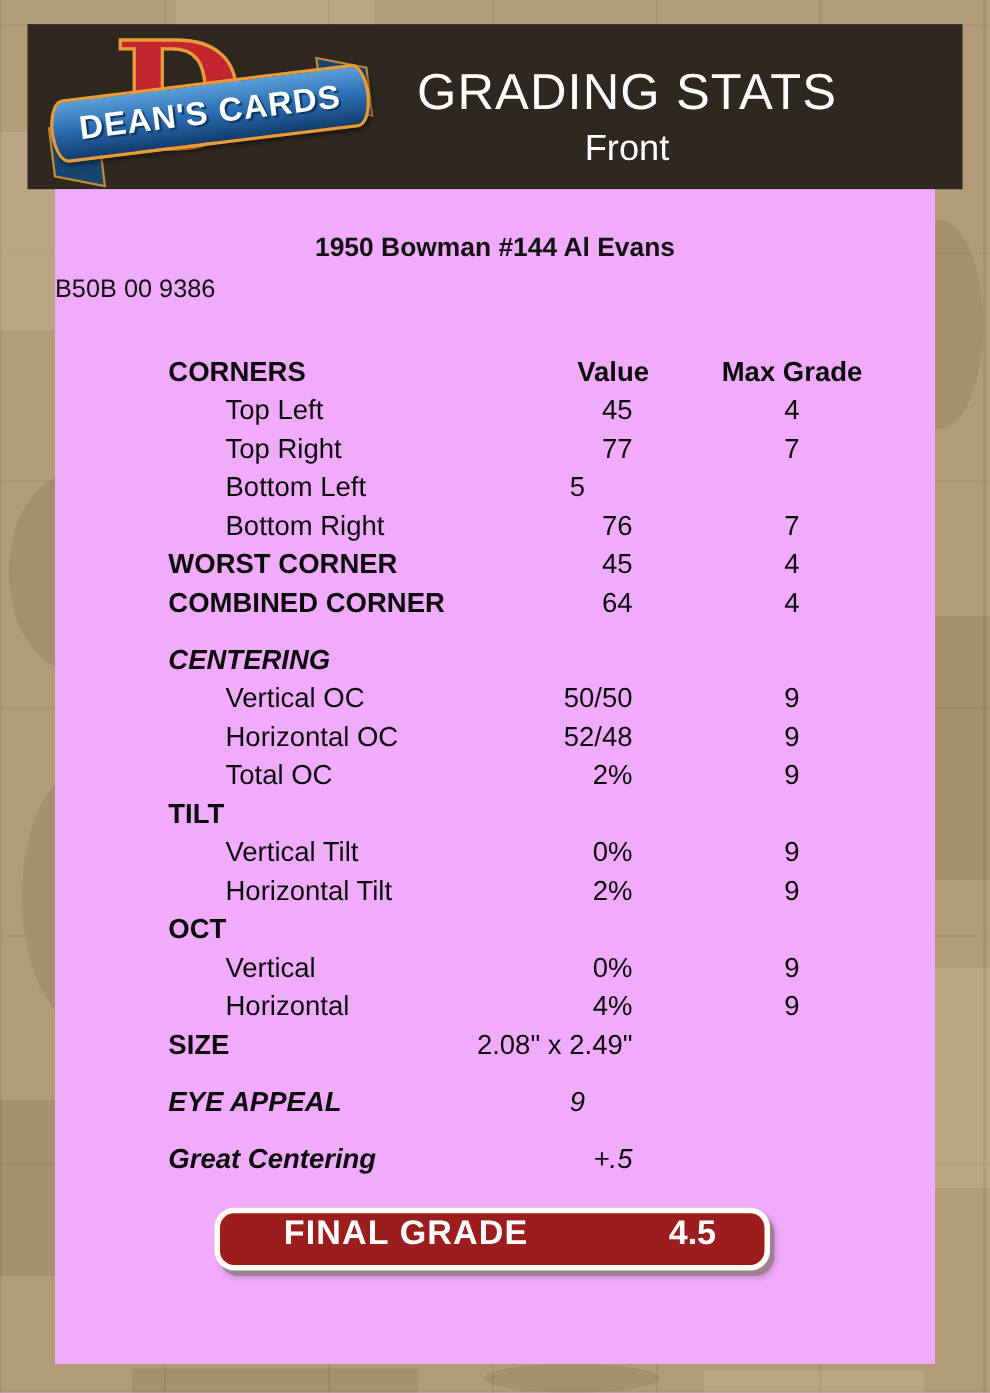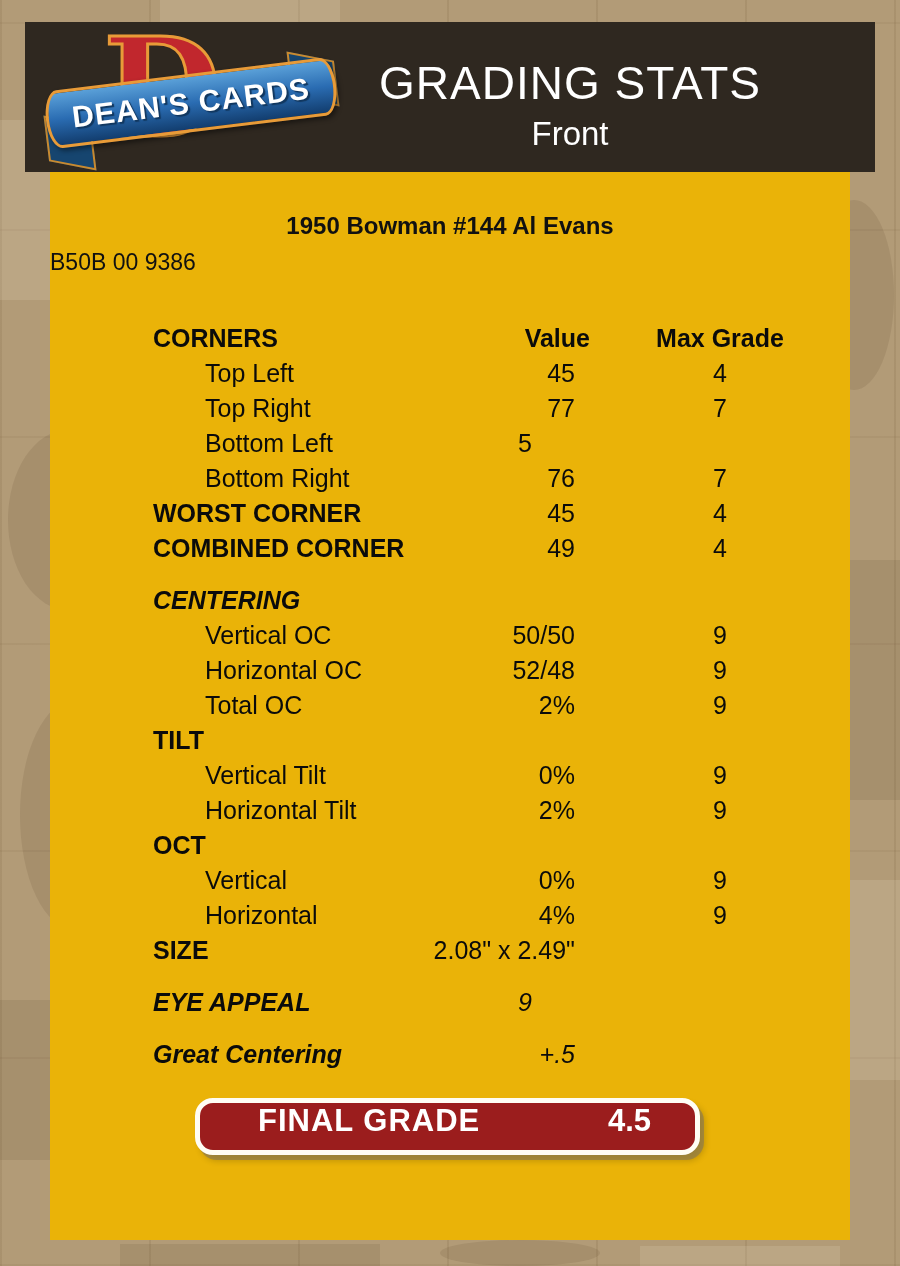--- a/index.html
+++ b/index.html
@@ -62,21 +62,21 @@
     position:absolute; left:270px; right:30px; top:0; height:100%;
     display:flex; flex-direction:column; align-items:center;
     padding-top:36px; color:#ffffff; text-align:center;
   }
   .ht-main { font-size:46px; line-height:50px; letter-spacing:1px; }
   .ht-sub  { font-size:33px; line-height:40px; margin-top:6px; }
 
   
   .panel {
     position:absolute; left:50px; top:172px; width:800px; height:1068px;
-    background:#eab308;
+    background:#f0abfc;
   }
   .card-title {
     position:absolute; top:40px; left:0; width:100%; text-align:center;
     font-size:24px; line-height:28px; font-weight:bold; color:#111;
   }
   .card-serial {
     position:absolute; top:77px; left:0; width:100%; 
     font-size:23px; line-height:26px; color:#111;
   }
 
@@ -175,21 +175,21 @@
       <div class="cell-value">76</div>
       <div class="cell-max">7</div>
     </div>
     <div class="row bold">
       <div class="cell-label">WORST CORNER</div>
       <div class="cell-value">45</div>
       <div class="cell-max">4</div>
     </div>
     <div class="row bold">
       <div class="cell-label">COMBINED CORNER</div>
-      <div class="cell-value">49</div>
+      <div class="cell-value">64</div>
       <div class="cell-max">4</div>
     </div>
 
     <div class="row bold gap">
       <div class="cell-label">CENTERING</div>
       <div class="cell-value"></div>
       <div class="cell-max"></div>
     </div>
     <div class="row indent">
       <div class="cell-label">Vertical OC</div>

